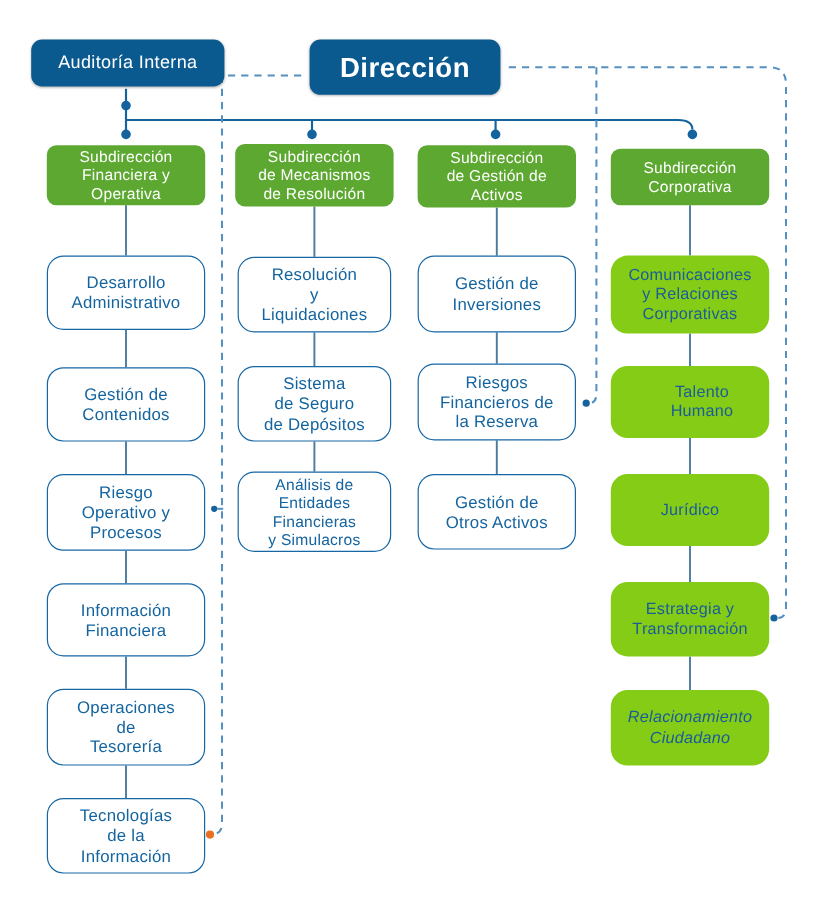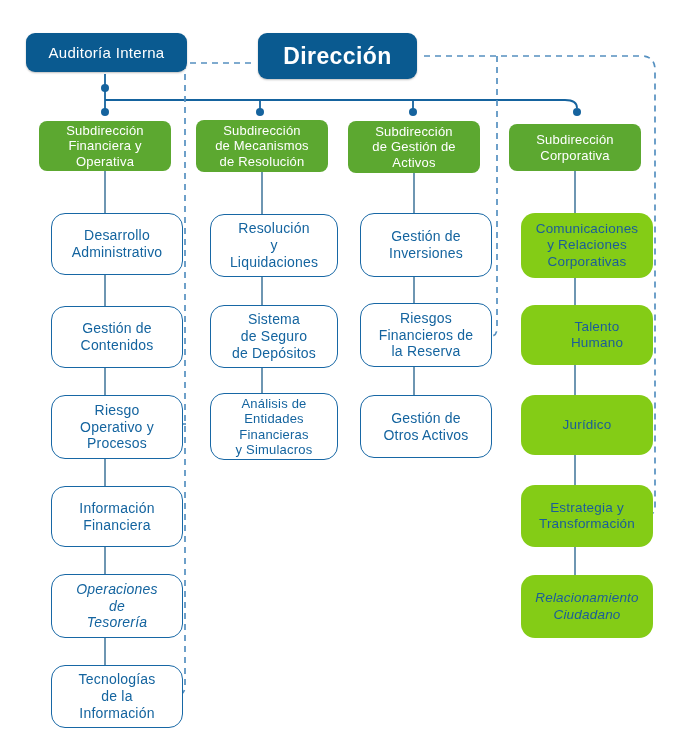--- a/index.html
+++ b/index.html
@@ -17,21 +17,21 @@
     box-shadow:0 1px 2px rgba(0,0,0,.25);
   }
   .auditoria{font-size:15px;font-weight:500;letter-spacing:.3px;}
   .direccion{font-size:23px;font-weight:700;letter-spacing:.4px;}
   .hdr{
     background:#5ca830;color:#ffffff;border-radius:8px;
     font-size:13px;font-weight:500;line-height:1.16;letter-spacing:.2px;
   }
   .node{
     background:#ffffff;border:1.6px solid #1767a5;border-radius:14px;
-    color:#14649f;font-size:14px;font-weight:500;line-height:1.2;letter-spacing:.2px;margin-left:12px;
+    color:#14649f;font-size:14px;font-weight:500;line-height:1.2;letter-spacing:.2px;
   }
   .node.small{font-size:13px;line-height:1.16;}
   .node.light{
     background:#84cc16;border:none;color:#1b5d99;font-size:13.5px;border-radius:14px;
   }
 </style>
 </head>
 <body>
 
 <div class="canvas">
@@ -104,21 +104,21 @@
 
   <div class="box node" style="left:39px;top:213px;width:132px;height:62px;">Desarrollo
 Administrativo</div>
   <div class="box node" style="left:39px;top:306px;width:132px;height:62px;">Gestión de
 Contenidos</div>
   <div class="box node" style="left:39px;top:395px;width:132px;height:64px;">Riesgo
 Operativo y
 Procesos</div>
   <div class="box node" style="left:39px;top:486px;width:132px;height:61px;">Información
 Financiera</div>
-  <div class="box node" style="left:39px;top:574px;width:132px;height:64px;font-style:italic;">Operaciones
+  <div class="box node" style="left:39px;top:574px;width:132px;height:64px;">Operaciones
 de
 Tesorería</div>
   <div class="box node" style="left:39px;top:665px;width:132px;height:63px;">Tecnologías
 de la
 Información</div>
 
   <div class="box node" style="left:198px;top:214px;width:128px;height:63px;">Resolución
 y
 Liquidaciones</div>
   <div class="box node small" style="left:198px;top:393px;width:128px;height:67px;">Análisis de

